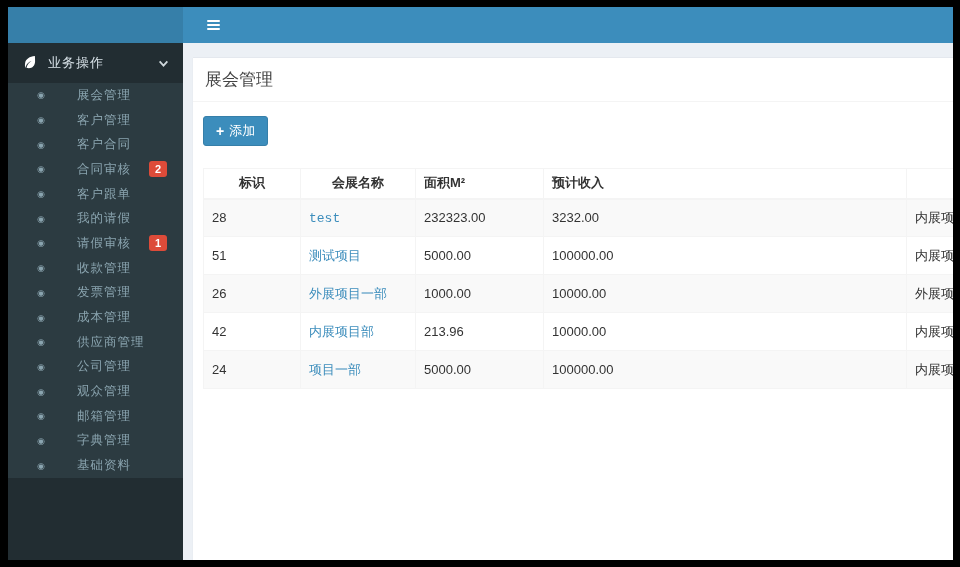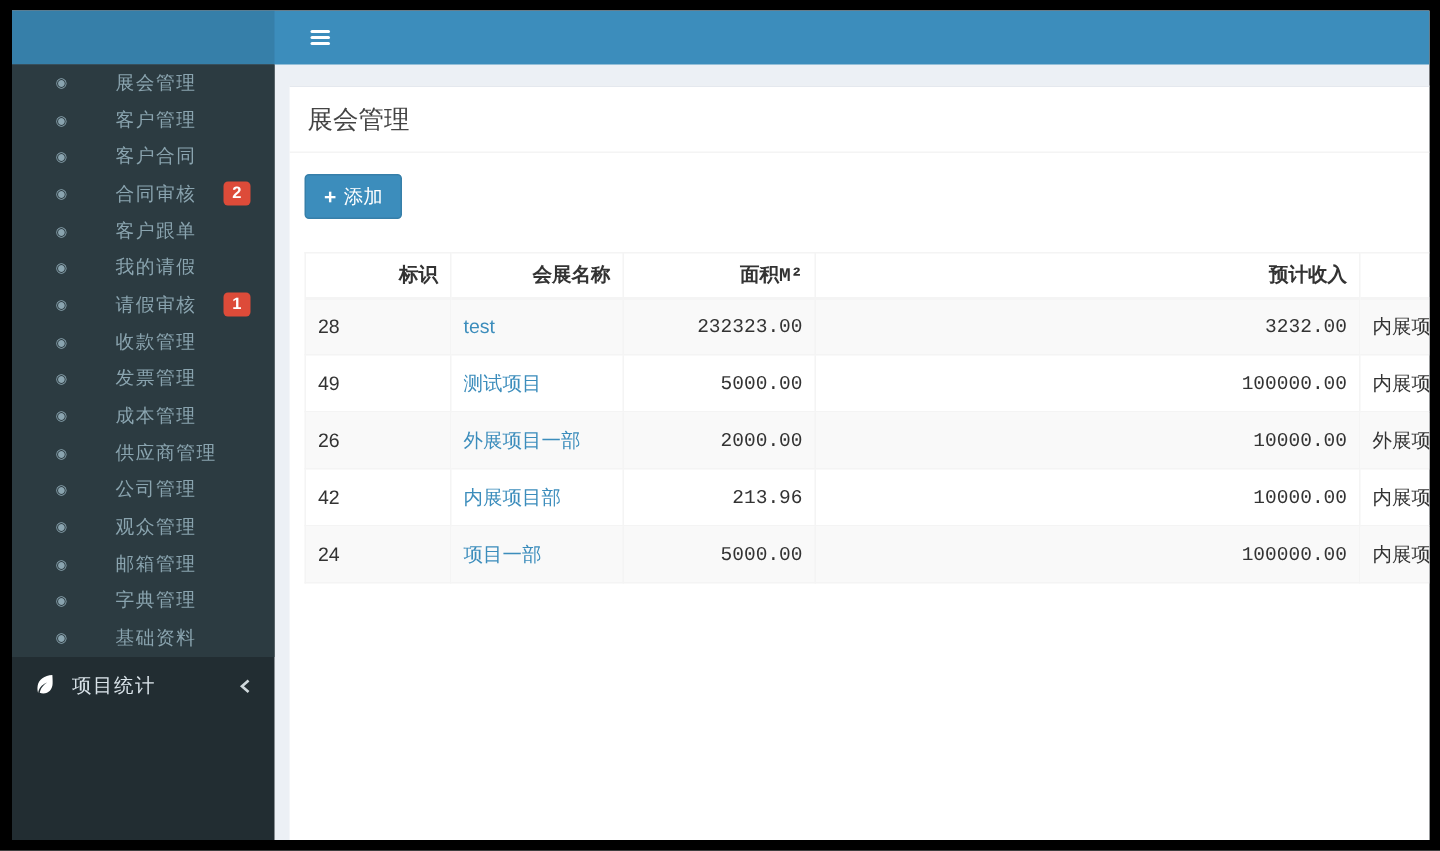--- a/index.html
+++ b/index.html
@@ -48,125 +48,125 @@
   .btn-add { display:inline-flex; align-items:center; gap:5px; margin:4px 0 0 0;
              background:#3c8dbc; border:1px solid #367fa9; color:#fff; font-size:13px;
              padding:5px 12px; border-radius:3px; cursor:pointer;
              font-family:"Liberation Sans","DejaVu Sans",sans-serif; }
   .btn-add .plus { font-weight:bold; font-size:14px; line-height:13px; }
 
   
   table { border-collapse:collapse; table-layout:fixed; width:890px; margin-top:22px;
           font-size:13px; color:#333; }
   th, td { border:1px solid #f4f4f4; padding:0 8px; overflow:hidden; white-space:nowrap; }
-  th { height:30px; text-align:right; font-weight:bold; border-bottom:2px solid #f4f4f4; }
+  th { height:30px; text-align:center; font-weight:bold; border-bottom:2px solid #f4f4f4; }
   td { height:38px; }
-  .al-r { text-align:right;font-family:Liberation Mono, monospace; }
+  .al-r { text-align:left; }
   tbody tr:nth-child(odd) { background:#f9f9f9; }
-  td a { color:#3c8dbc; text-decoration:none; cursor:pointer; }
+  td a { color:#3c8dbc; text-decoration:none; cursor:pointer;font-family:Liberation Mono, monospace; }
 </style>
 </head>
 <body>
 
 <div class="screen">
 
   <header class="navbar">
     <div class="logo"></div>
     <button class="hamburger" aria-label="toggle sidebar">
       <span class="bar"></span>
       <span class="bar"></span>
       <span class="bar"></span>
     </button>
   </header>
 
   <aside class="sidebar">
 
-
-    <ul class="submenu">
-      <li>
-          <span class="dot">◉</span>
-          <span class="item-label">展会管理</span>
-        </li>
-      <li>
-          <span class="dot">◉</span>
-          <span class="item-label">客户管理</span>
-        </li>
-      <li>
-          <span class="dot">◉</span>
-          <span class="item-label">客户合同</span>
-        </li>
-      <li>
-          <span class="dot">◉</span>
-          <span class="item-label">合同审核</span>
-          <span class="badge">2</span>
-        </li>
-      <li>
-          <span class="dot">◉</span>
-          <span class="item-label">客户跟单</span>
-        </li>
-      <li>
-          <span class="dot">◉</span>
-          <span class="item-label">我的请假</span>
-        </li>
-      <li>
-          <span class="dot">◉</span>
-          <span class="item-label">请假审核</span>
-          <span class="badge">1</span>
-        </li>
-      <li>
-          <span class="dot">◉</span>
-          <span class="item-label">收款管理</span>
-        </li>
-      <li>
-          <span class="dot">◉</span>
-          <span class="item-label">发票管理</span>
-        </li>
-      <li>
-          <span class="dot">◉</span>
-          <span class="item-label">成本管理</span>
-        </li>
-      <li>
-          <span class="dot">◉</span>
-          <span class="item-label">供应商管理</span>
-        </li>
-      <li>
-          <span class="dot">◉</span>
-          <span class="item-label">公司管理</span>
-        </li>
-      <li>
-          <span class="dot">◉</span>
-          <span class="item-label">观众管理</span>
-        </li>
-      <li>
-          <span class="dot">◉</span>
-          <span class="item-label">邮箱管理</span>
-        </li>
-      <li>
-          <span class="dot">◉</span>
-          <span class="item-label">字典管理</span>
-        </li>
-      <li>
-          <span class="dot">◉</span>
-          <span class="item-label">基础资料</span>
-        </li>
-    </ul>
-
-    <div class="menu-section other">
+    <div class="menu-section first">
       <span class="leaf">
         <svg viewBox="0 0 16 16">
             <path d="M13.6 1.2C7.5 1.6 3.2 4.6 2.4 9.3c-.4 2.3 0 4.4.4 5.5.1-1 .7-3.4 2.7-5.4 1.3-1.3 2.9-2.2 4.3-2.6-2.8 1.5-5.2 4.3-5.8 7.9.7.3 1.7.5 2.7.5 4.2 0 6.9-3.2 7.1-7.4.1-2.1-.1-5-.2-6.6z"></path>
           </svg>
       </span>
-      <span class="sec-label">项目统计</span>
+      <span class="sec-label">业务操作</span>
       <span class="chev">
         <svg width="11" height="11" viewBox="0 0 10 10">
-            <polyline points="7,1.5 3,5 7,8.5" fill="none" stroke="currentColor" stroke-width="1.6"></polyline>
+            <polyline points="1.5,3 5,7 8.5,3" fill="none" stroke="currentColor" stroke-width="1.6"></polyline>
           </svg>
       </span>
     </div>
+
+    <ul class="submenu">
+      <li>
+          <span class="dot">◉</span>
+          <span class="item-label">展会管理</span>
+        </li>
+      <li>
+          <span class="dot">◉</span>
+          <span class="item-label">客户管理</span>
+        </li>
+      <li>
+          <span class="dot">◉</span>
+          <span class="item-label">客户合同</span>
+        </li>
+      <li>
+          <span class="dot">◉</span>
+          <span class="item-label">合同审核</span>
+          <span class="badge">2</span>
+        </li>
+      <li>
+          <span class="dot">◉</span>
+          <span class="item-label">客户跟单</span>
+        </li>
+      <li>
+          <span class="dot">◉</span>
+          <span class="item-label">我的请假</span>
+        </li>
+      <li>
+          <span class="dot">◉</span>
+          <span class="item-label">请假审核</span>
+          <span class="badge">1</span>
+        </li>
+      <li>
+          <span class="dot">◉</span>
+          <span class="item-label">收款管理</span>
+        </li>
+      <li>
+          <span class="dot">◉</span>
+          <span class="item-label">发票管理</span>
+        </li>
+      <li>
+          <span class="dot">◉</span>
+          <span class="item-label">成本管理</span>
+        </li>
+      <li>
+          <span class="dot">◉</span>
+          <span class="item-label">供应商管理</span>
+        </li>
+      <li>
+          <span class="dot">◉</span>
+          <span class="item-label">公司管理</span>
+        </li>
+      <li>
+          <span class="dot">◉</span>
+          <span class="item-label">观众管理</span>
+        </li>
+      <li>
+          <span class="dot">◉</span>
+          <span class="item-label">邮箱管理</span>
+        </li>
+      <li>
+          <span class="dot">◉</span>
+          <span class="item-label">字典管理</span>
+        </li>
+      <li>
+          <span class="dot">◉</span>
+          <span class="item-label">基础资料</span>
+        </li>
+    </ul>
+
 
   </aside>
 
   <main class="content">
     <section class="box">
       <div class="box-header">
         <h3 class="box-title">展会管理</h3>
       </div>
       <div class="box-body">
         <button class="btn-add">
@@ -193,30 +193,30 @@
           </thead>
           <tbody>
             <tr>
               <td>28</td>
               <td><a>test</a></td>
               <td class="al-r">232323.00</td>
               <td class="al-r">3232.00</td>
               <td>内展项目部</td>
             </tr>
             <tr>
-              <td>49</td>
+              <td>51</td>
               <td><a>测试项目</a></td>
               <td class="al-r">5000.00</td>
               <td class="al-r">100000.00</td>
               <td>内展项目部</td>
             </tr>
             <tr>
               <td>26</td>
               <td><a>外展项目一部</a></td>
-              <td class="al-r">2000.00</td>
+              <td class="al-r">1000.00</td>
               <td class="al-r">10000.00</td>
               <td>外展项目部</td>
             </tr>
             <tr>
               <td>42</td>
               <td><a>内展项目部</a></td>
               <td class="al-r">213.96</td>
               <td class="al-r">10000.00</td>
               <td>内展项目部</td>
             </tr>

